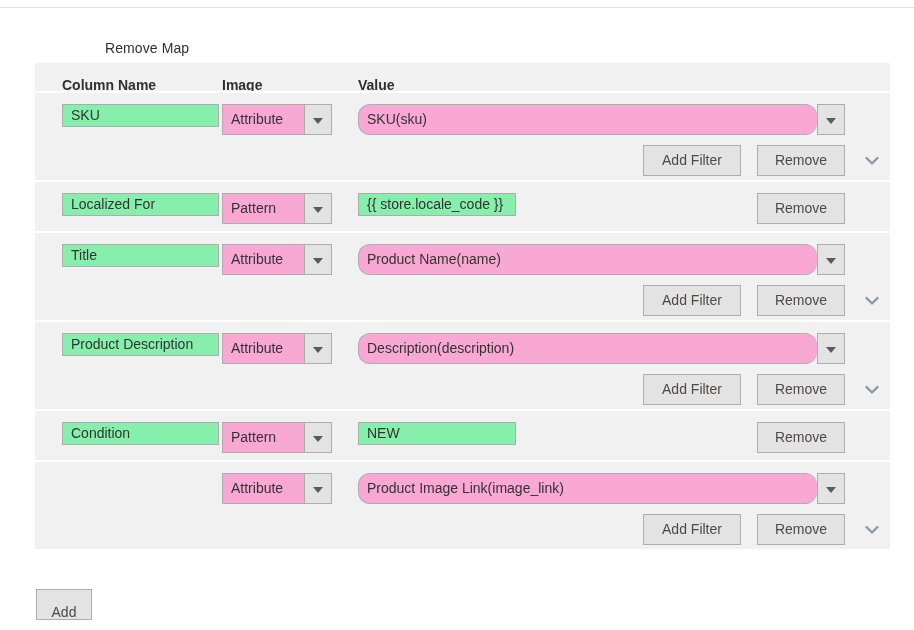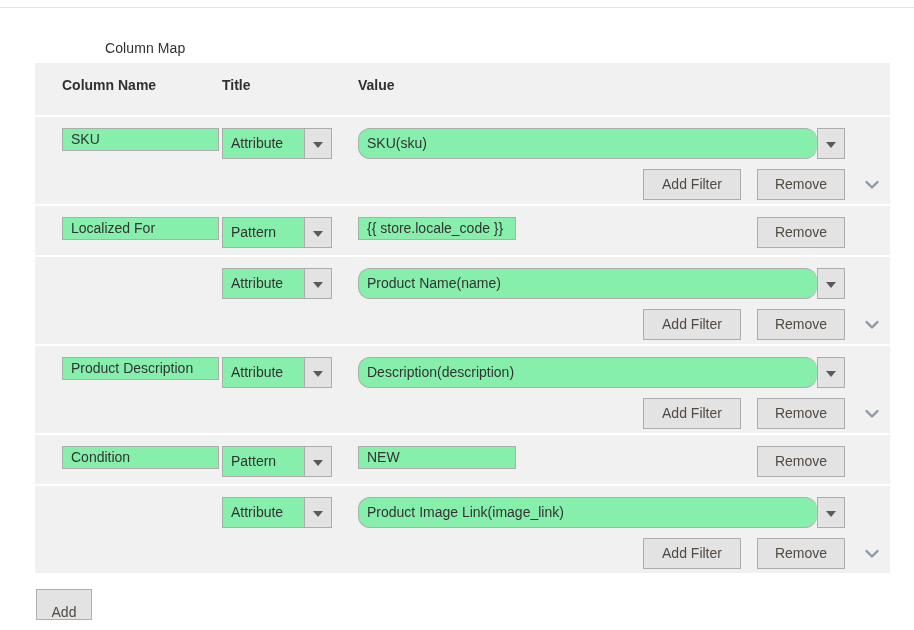--- a/index.html
+++ b/index.html
@@ -37,21 +37,21 @@
   .fields-table {
     position: absolute;
     left: 35px;
     top: 63px;
     width: 855px;
   }
 
   
   .table-head {
     position: relative;
-    height: 52px;
+    height: 28px;
     background: #f1f1f1;
   }
   .th {
     position: absolute;
     top: 14px;
     font-weight: bold;
     font-size: 14px;
     color: #303030;
   }
   .th-col  { left: 27px; }
@@ -93,21 +93,21 @@
     display: flex;
     align-items: stretch;
     height: 31px;
   }
   .selectbox .sel-text {
     box-sizing: border-box;
     height: 31px;
     padding: 0 8px;
     border: 1px solid #adadad;
     border-right: none;
-    background: #86efac;
+    background: #f9a8d4;
     color: #333333;
     font-size: 14px;
     line-height: 29px;
     white-space: nowrap;
     overflow: hidden;
   }
   .selectbox .sel-arrow {
     box-sizing: border-box;
     width: 28px;
     height: 31px;
@@ -184,27 +184,27 @@
     height: 31px;
     line-height: 29px;
     padding: 8px;
   }
 </style>
 </head>
 <body>
 
 <div class="top-rule"></div>
 
-<div class="section-label">Column Map</div>
+<div class="section-label">Remove Map</div>
 
 <div class="fields-table">
 
   <div class="table-head">
     <div class="th th-col">Column Name</div>
-    <div class="th th-type">Title</div>
+    <div class="th th-type">Image</div>
     <div class="th th-val">Value</div>
   </div>
 
   <div class="row row-tall">
     <div class="cell-col">
       <input class="txt txt-col" type="text" readonly="" value="SKU" style="">
     </div>
     <div class="cell-type">
       <div class="selectbox sel-type">
         <div class="sel-text">Attribute</div>
@@ -236,20 +236,23 @@
         <div class="sel-arrow"></div>
       </div>
     </div>
     <div class="cell-val">
       <input class="txt txt-pattern" type="text" readonly="" value="{{ store.locale_code }}" style="">
     </div>
     <div class="btn btn-remove-short">Remove</div>
   </div>
 
   <div class="row row-tall">
+    <div class="cell-col">
+      <input class="txt txt-col" type="text" readonly="" value="Title" style="">
+    </div>
     <div class="cell-type">
       <div class="selectbox sel-type">
         <div class="sel-text">Attribute</div>
         <div class="sel-arrow"></div>
       </div>
     </div>
     <div class="cell-val">
       <div class="selectbox sel-value">
         <div class="sel-text">Product Name(name)</div>
         <div class="sel-arrow"></div>

